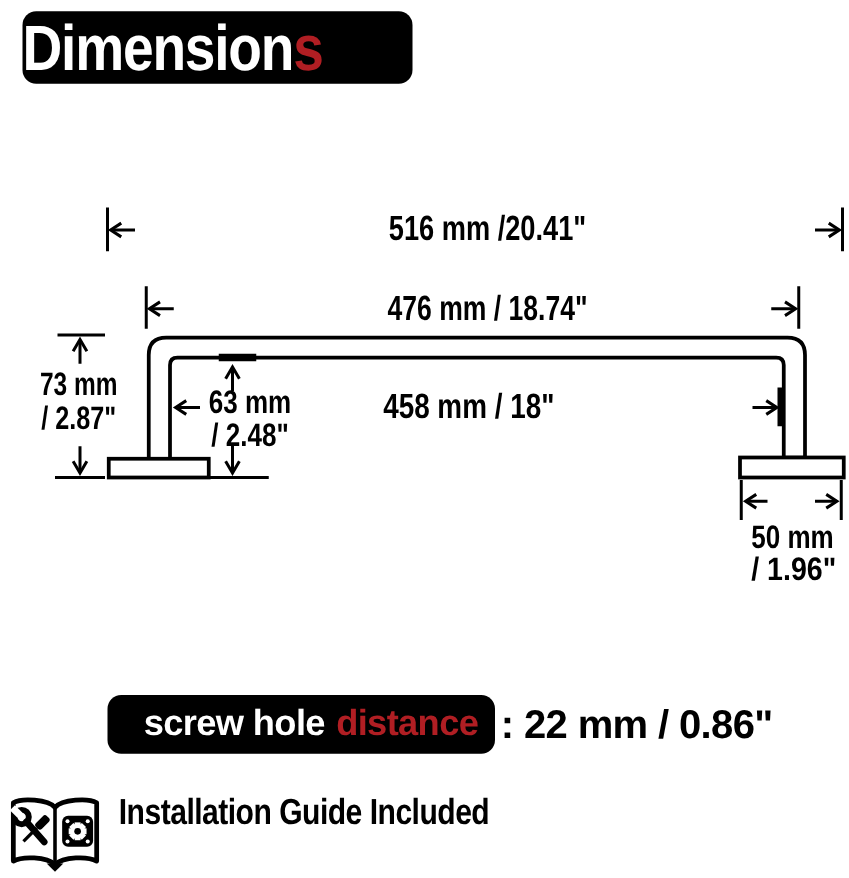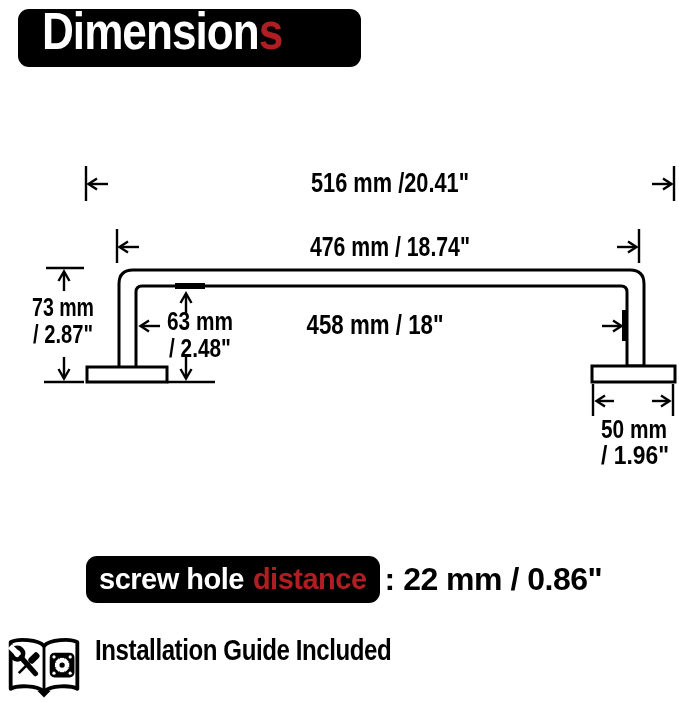--- a/index.html
+++ b/index.html
@@ -4,23 +4,23 @@
 <style>
   html,body{margin:0;padding:0;}
   body{
     width:679px;height:702px;position:relative;overflow:hidden;
     background:#ffffff;
     font-family:"Liberation Sans",sans-serif;
     -webkit-font-smoothing:antialiased;
   }
   
   .title-box{
-    position:absolute;left:18px;top:9px;width:343px;height:58px;
+    position:absolute;left:18px;top:9px;width:312px;height:58px;
     background:#000;border-radius:11px;
-    display:flex;align-items:flex-start;padding-left:24px;box-sizing:border-box;
+    display:flex;align-items:center;padding-left:0;box-sizing:border-box;
   }
   .title-text{
     display:inline-block;
     font-weight:bold;font-size:45px;letter-spacing:-1px;
     transform:scale(0.98,1.14);transform-origin:left center;
     white-space:nowrap;line-height:1;
   }
   .title-text .w{color:#ffffff;}
   .title-text .r{color:#b01e23;}
   
@@ -33,21 +33,21 @@
   
   .screw-row{
     position:absolute;left:86px;top:556px;height:47px;
     display:flex;align-items:center;white-space:nowrap;
   }
   .screw-box{
     background:#000;border-radius:11px;height:47px;
     display:flex;align-items:center;padding:0 13px;
     font-weight:bold;font-size:29px;letter-spacing:-0.5px;
   }
-  .screw-box .w{color:#fff;}
+  .screw-box .w{color:#fff;margin-left:16px;}
   .screw-box .r{color:#b01e23;margin-left:9px;}
   .screw-value{
     color:#000;font-weight:bold;font-size:32px;margin-left:5px;
     letter-spacing:-0.5px;
   }
   
   .footer{
     position:absolute;left:4px;top:634px;height:64px;
     display:flex;
   }

